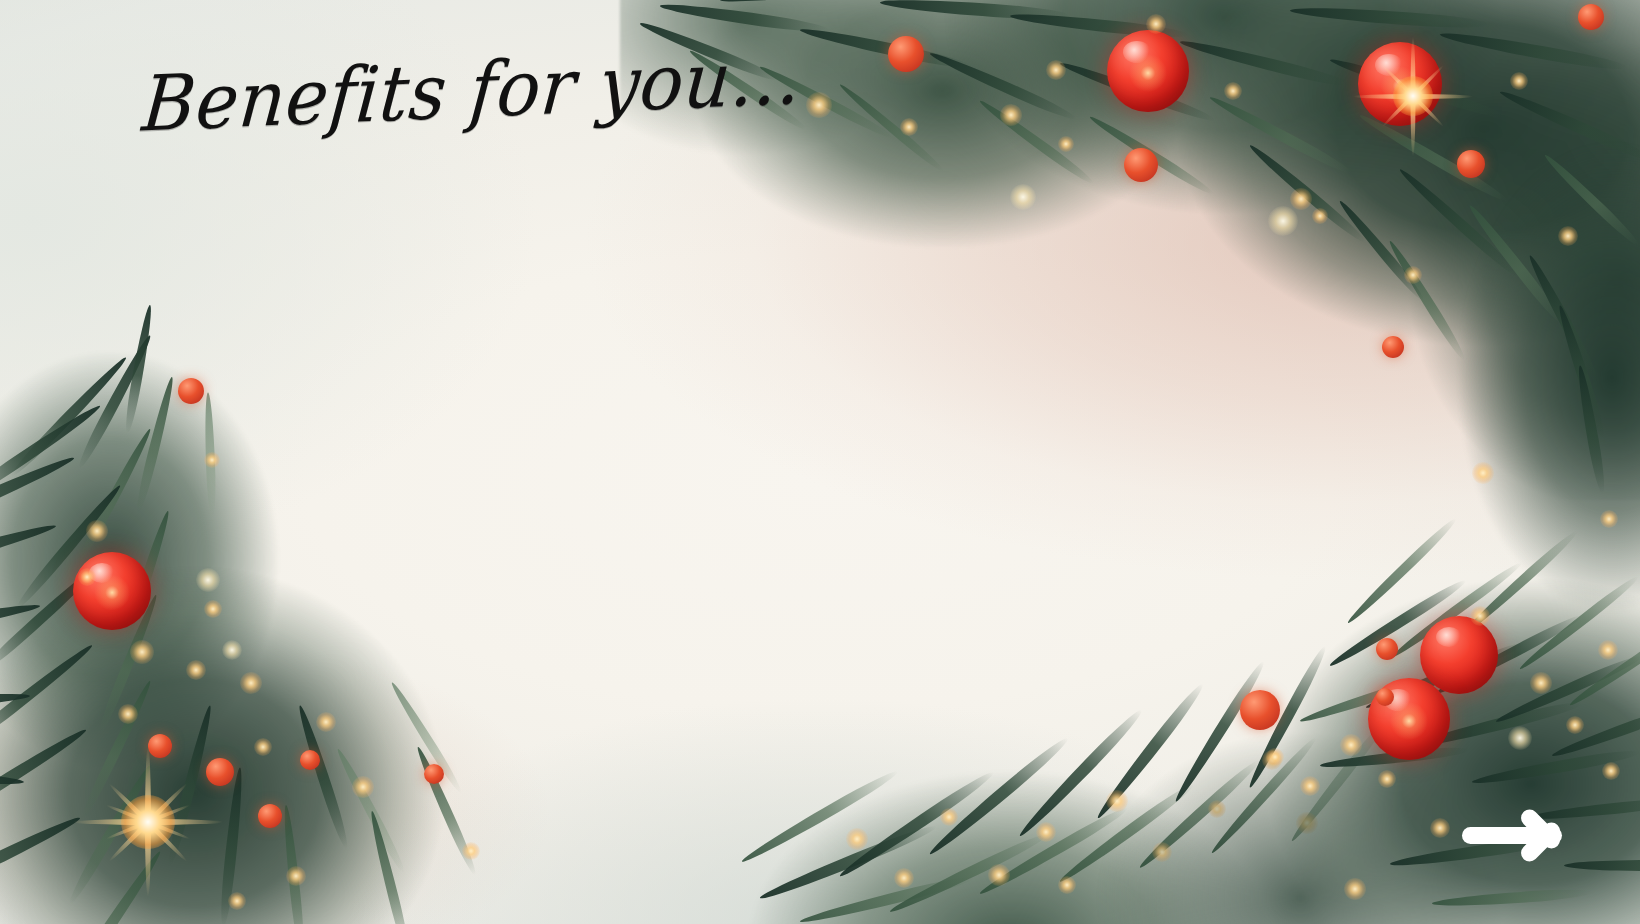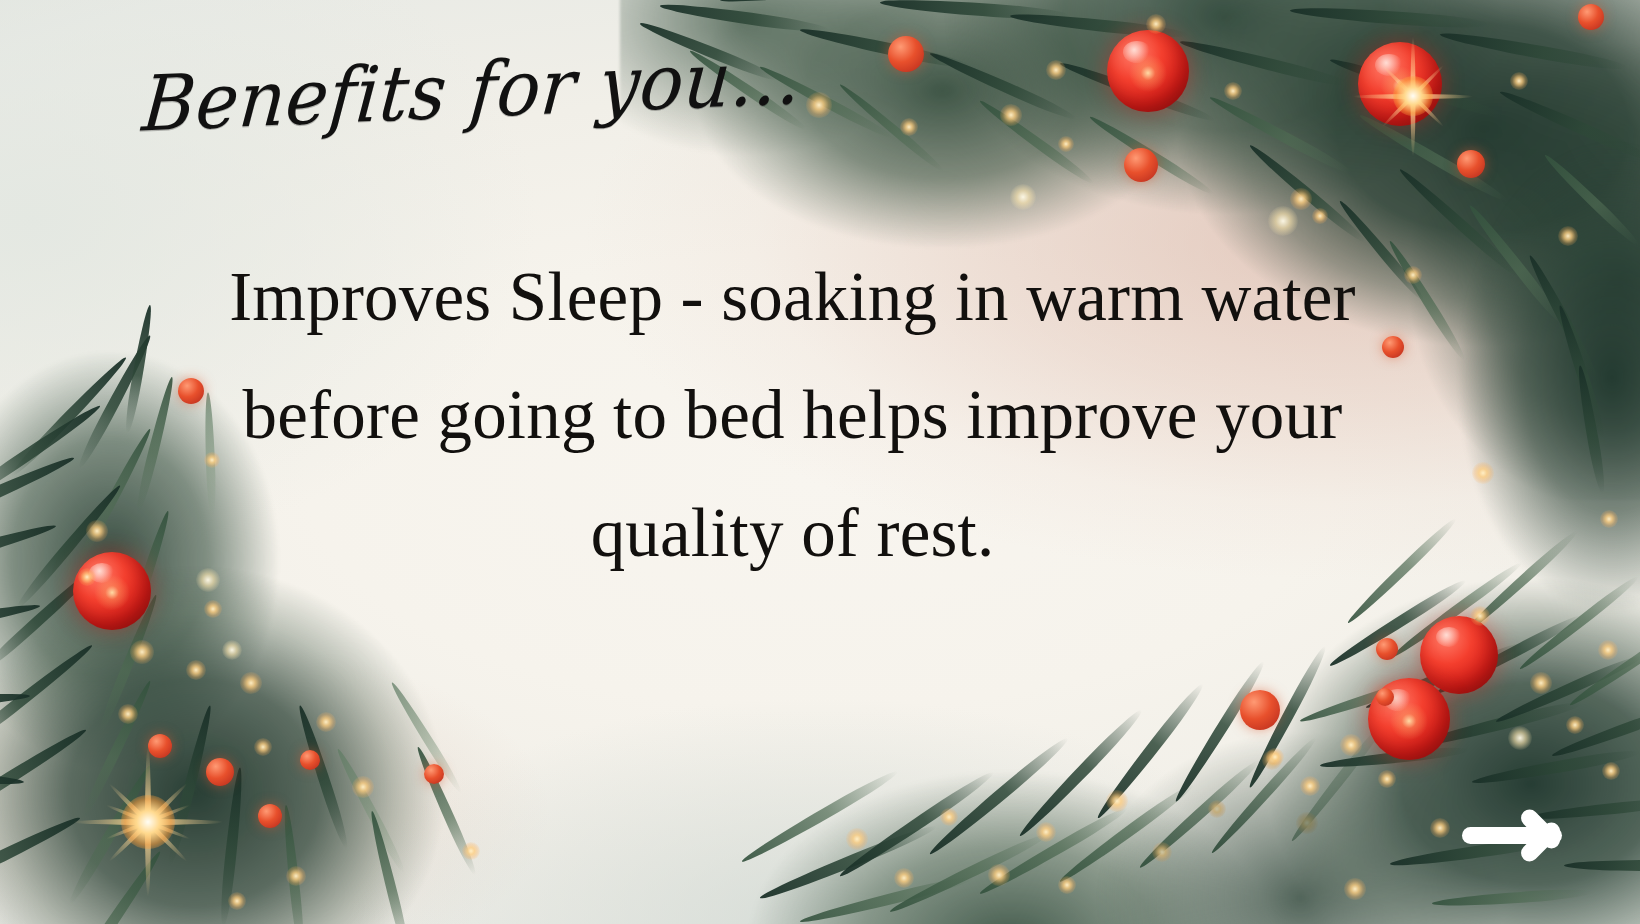--- a/index.html
+++ b/index.html
@@ -373,21 +373,20 @@
     <div class="glow" style="left:1300px;top:776px;width:20px;height:20px;"></div>
     <div class="glow" style="left:1266px;top:748px;width:18px;height:18px;"></div>
     <div class="glow" style="left:1430px;top:818px;width:20px;height:20px;"></div>
     <div class="glow" style="left:1602px;top:762px;width:18px;height:18px;"></div>
     <div class="glow" style="left:1344px;top:878px;width:22px;height:22px;"></div>
     <div class="glow-w" style="left:1508px;top:726px;width:24px;height:24px;"></div>
   </div>
 
   <div class="script">Benefits for you...</div>
 
-  <div class="body-text">Improves Sleep - soaking in warm water before going to bed helps improve your quality of rest.</div>
 
   <div class="arrow">
     <div class="shaft"></div>
     <div class="h1"></div>
     <div class="h2"></div>
   </div>
 
 </div>
 
 </body></html>

